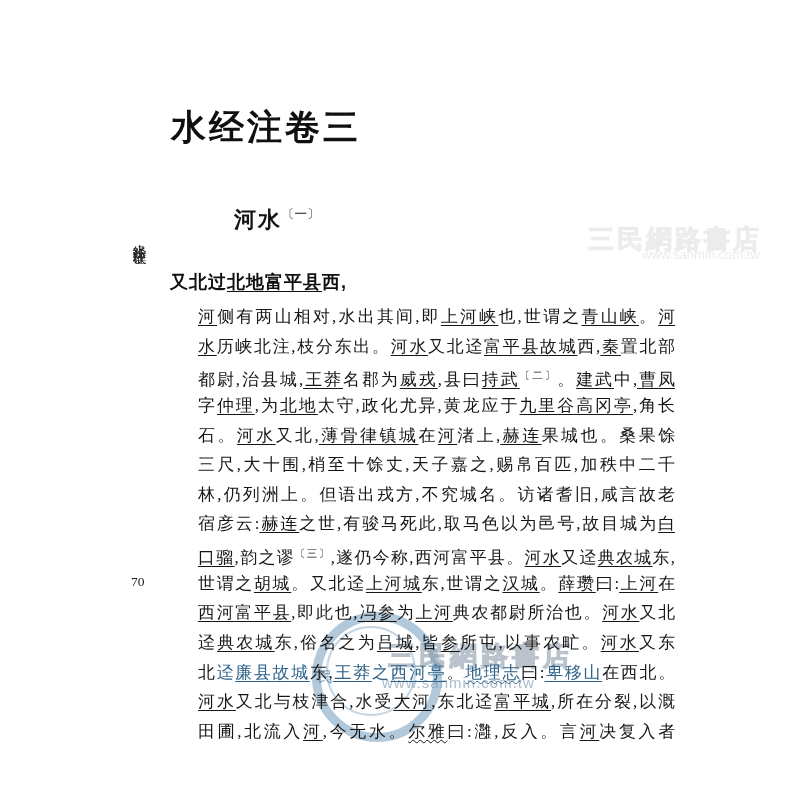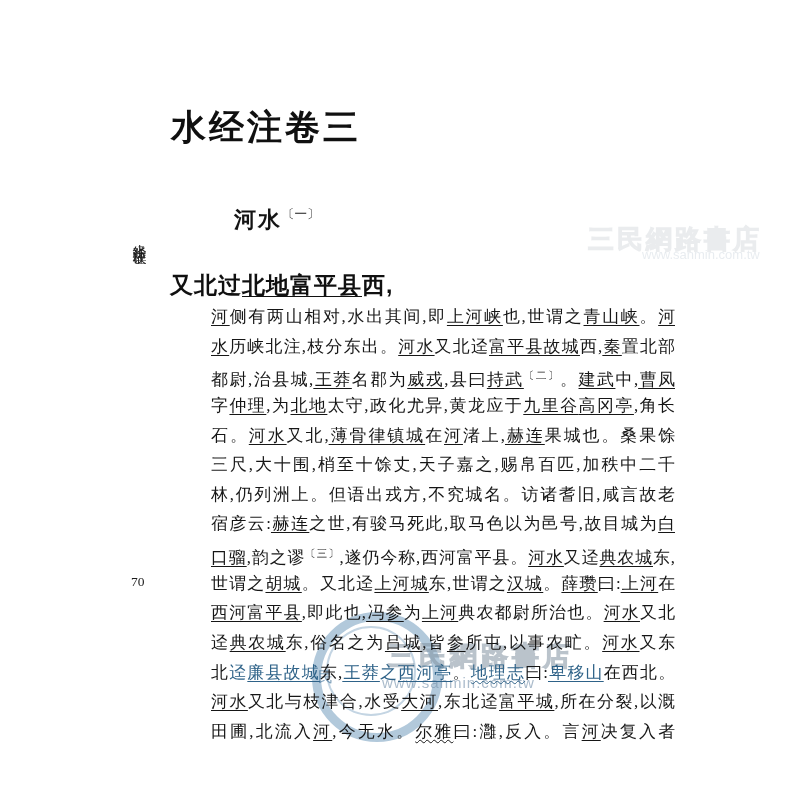--- a/index.html
+++ b/index.html
@@ -13,27 +13,27 @@
   #page-number{position:absolute;left:131px;top:574px;font-size:13.5px;color:#1c1c1c;}
 
   
   #volume-title{position:absolute;left:171px;top:104px;font-size:35px;font-weight:700;
     letter-spacing:3px;font-family:"Liberation Sans","DejaVu Sans",sans-serif;color:#101010;}
   #section-title{position:absolute;left:234px;top:205px;font-size:22px;font-weight:600;
     letter-spacing:2px;color:#141414;}
   #section-title .note{font-size:12.5px;vertical-align:9px;letter-spacing:0;font-weight:400;}
 
   
-  #heading-line{position:absolute;left:170px;top:270px;font-size:23px;font-weight:700;
+  #heading-line{position:absolute;left:170px;top:270px;font-size:18px;font-weight:700;
     letter-spacing:1px;font-family:"Liberation Sans","DejaVu Sans",sans-serif;color:#101010;}
 
   
   #body-block{position:absolute;left:198px;top:302px;width:477px;z-index:3;}
   .bline{height:29.65px;line-height:29.65px;font-size:16.9px;
-    text-align:justify;text-align-last:justify;overflow:hidden;margin-left:13px;}
+    text-align:justify;text-align-last:justify;overflow:hidden;}
   .seg{white-space:pre-wrap;}
   .m-n{text-decoration:underline;text-underline-offset:3px;text-decoration-thickness:1.2px;}
   .m-b{text-decoration:underline wavy;text-underline-offset:2px;text-decoration-thickness:1px;}
   .m-s{font-size:10.5px;vertical-align:6px;}
   .wm{color:#2e6288;}
 
   
   .wmark{position:absolute;pointer-events:none;}
   #wm-ring{left:312px;top:612px;width:112px;height:112px;border-radius:50%;
     border:9px solid rgba(85,135,175,0.45);z-index:1;}

